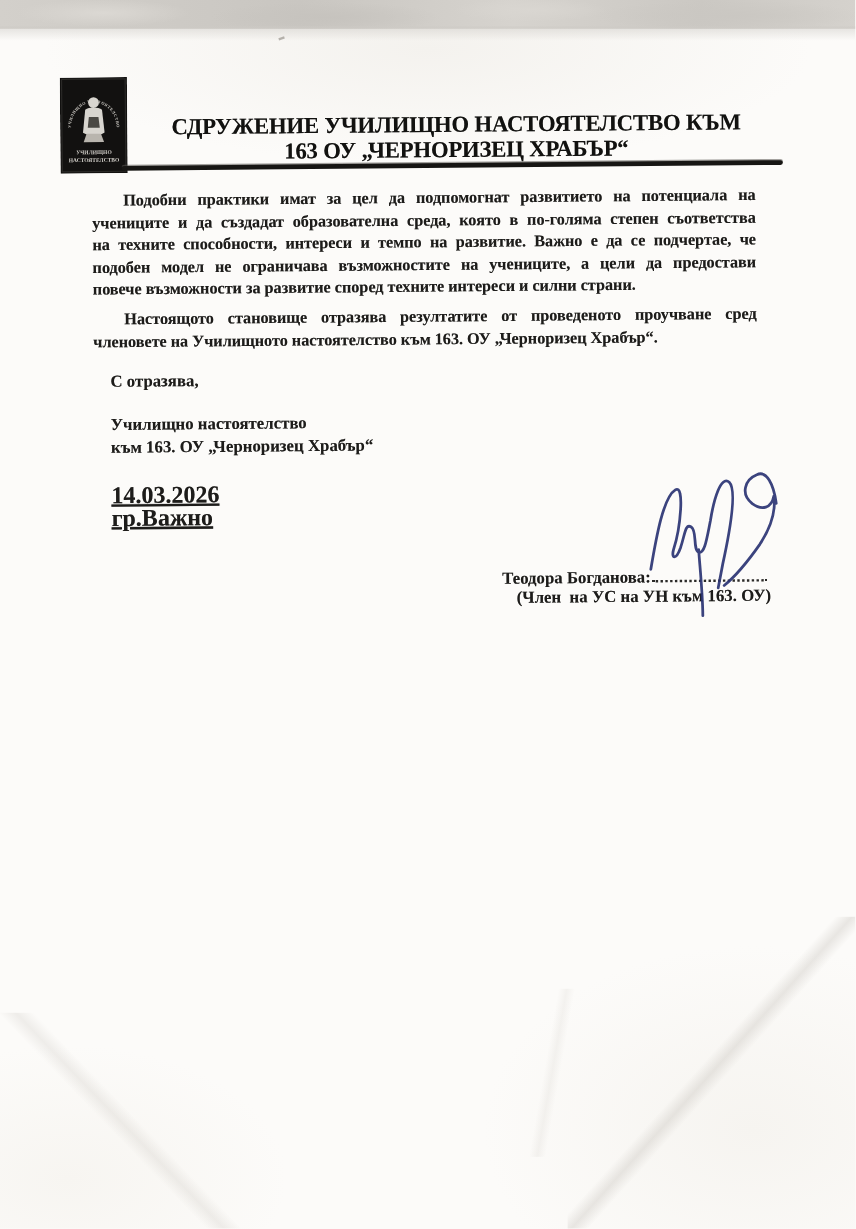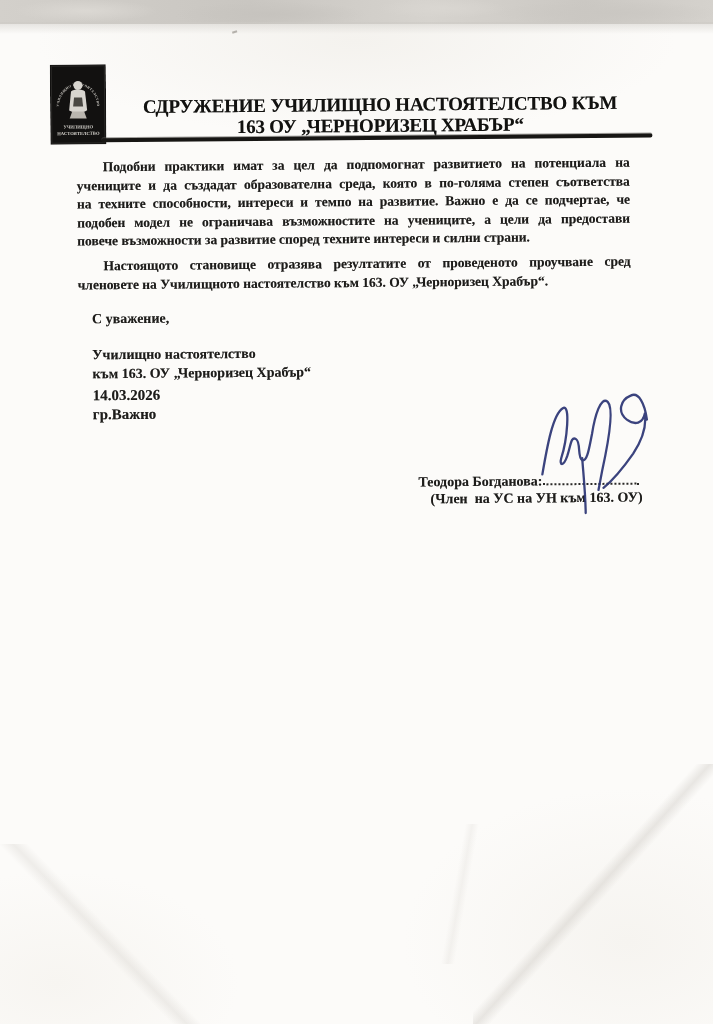--- a/index.html
+++ b/index.html
@@ -75,21 +75,21 @@
   .para .line { display: block; line-height: 18.6px; white-space: normal; }
   .jline { text-align: justify; text-align-last: justify; }
   .lastline { text-align: left; }
   .indent { text-indent: 26px; }
 
   .p1 { left: 78px; top: 156px; }
   .p2 { left: 78px; top: 255px; }
 
   .closing { position: absolute; left: 92px; top: 309px; font-weight: 700; font-size: 14px; }
   .org-sign { position: absolute; left: 92px; top: 344px; font-weight: 700; font-size: 14px; line-height: 18.6px; }
-  .date-place { position: absolute; left: 92px; top: 384px; font-weight: 700; font-size: 15px; line-height: 18.6px; }
+  .date-place { position: absolute; left: 92px; top: 402px; font-weight: 700; font-size: 20px; line-height: 18.6px; text-decoration: underline; }
 
   .sig-line { position: absolute; left: 417px; top: 474px; font-weight: 700; font-size: 14px; white-space: nowrap; }
   .dots {
     display: inline-block; width: 96px; height: 13px; margin-left: 1px;
     border-bottom: 2px dotted #2b2a28; vertical-align: baseline;
   }
   .sig-role { position: absolute; left: 429px; top: 492px; font-weight: 700; font-size: 14px; white-space: pre-wrap; }
   .sig-svg { position: absolute; left: 520px; top: 386px; width: 140px; height: 136px; z-index: 3; }
 </style>
 </head>
@@ -134,21 +134,21 @@
       <span class="line jline">на техните способности, интереси и темпо на развитие. Важно е да се подчертае, че</span>
       <span class="line jline">подобен модел не ограничава възможностите на учениците, а цели да предостави</span>
       <span class="line lastline">повече възможности за развитие според техните интереси и силни страни.</span>
     </div>
 
     <div class="para p2 txt">
       <span class="line jline indent">Настоящото становище отразява резултатите от проведеното проучване сред</span>
       <span class="line lastline">членовете на Училищното настоятелство към 163. ОУ „Черноризец Храбър“.</span>
     </div>
 
-    <div class="closing txt">С уважение,</div>
+    <div class="closing txt">С отразява,</div>
 
     <div class="org-sign txt">
       <div>Училищно настоятелство</div>
       <div>към 163. ОУ „Черноризец Храбър“</div>
     </div>
 
     <div class="date-place txt">
       <div>14.03.2026</div>
       <div>гр.Важно</div>
     </div>

